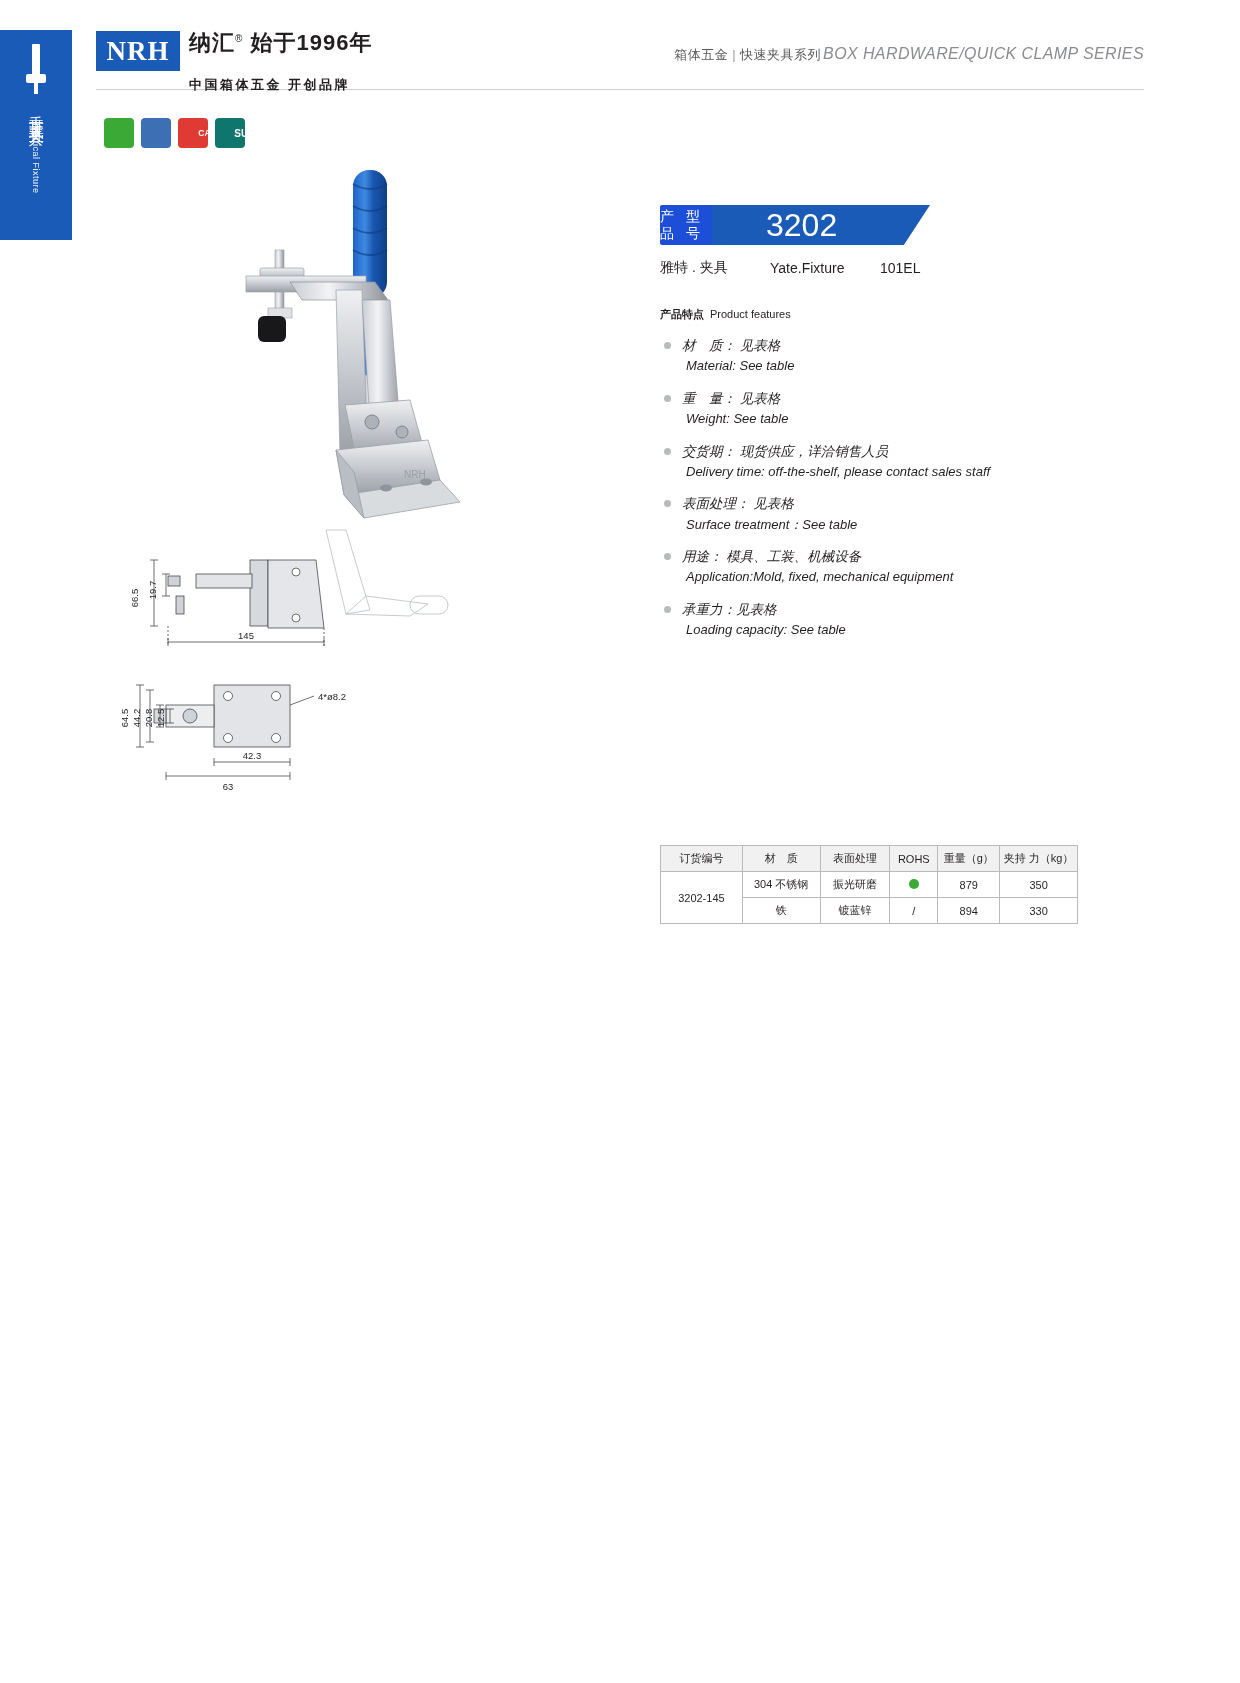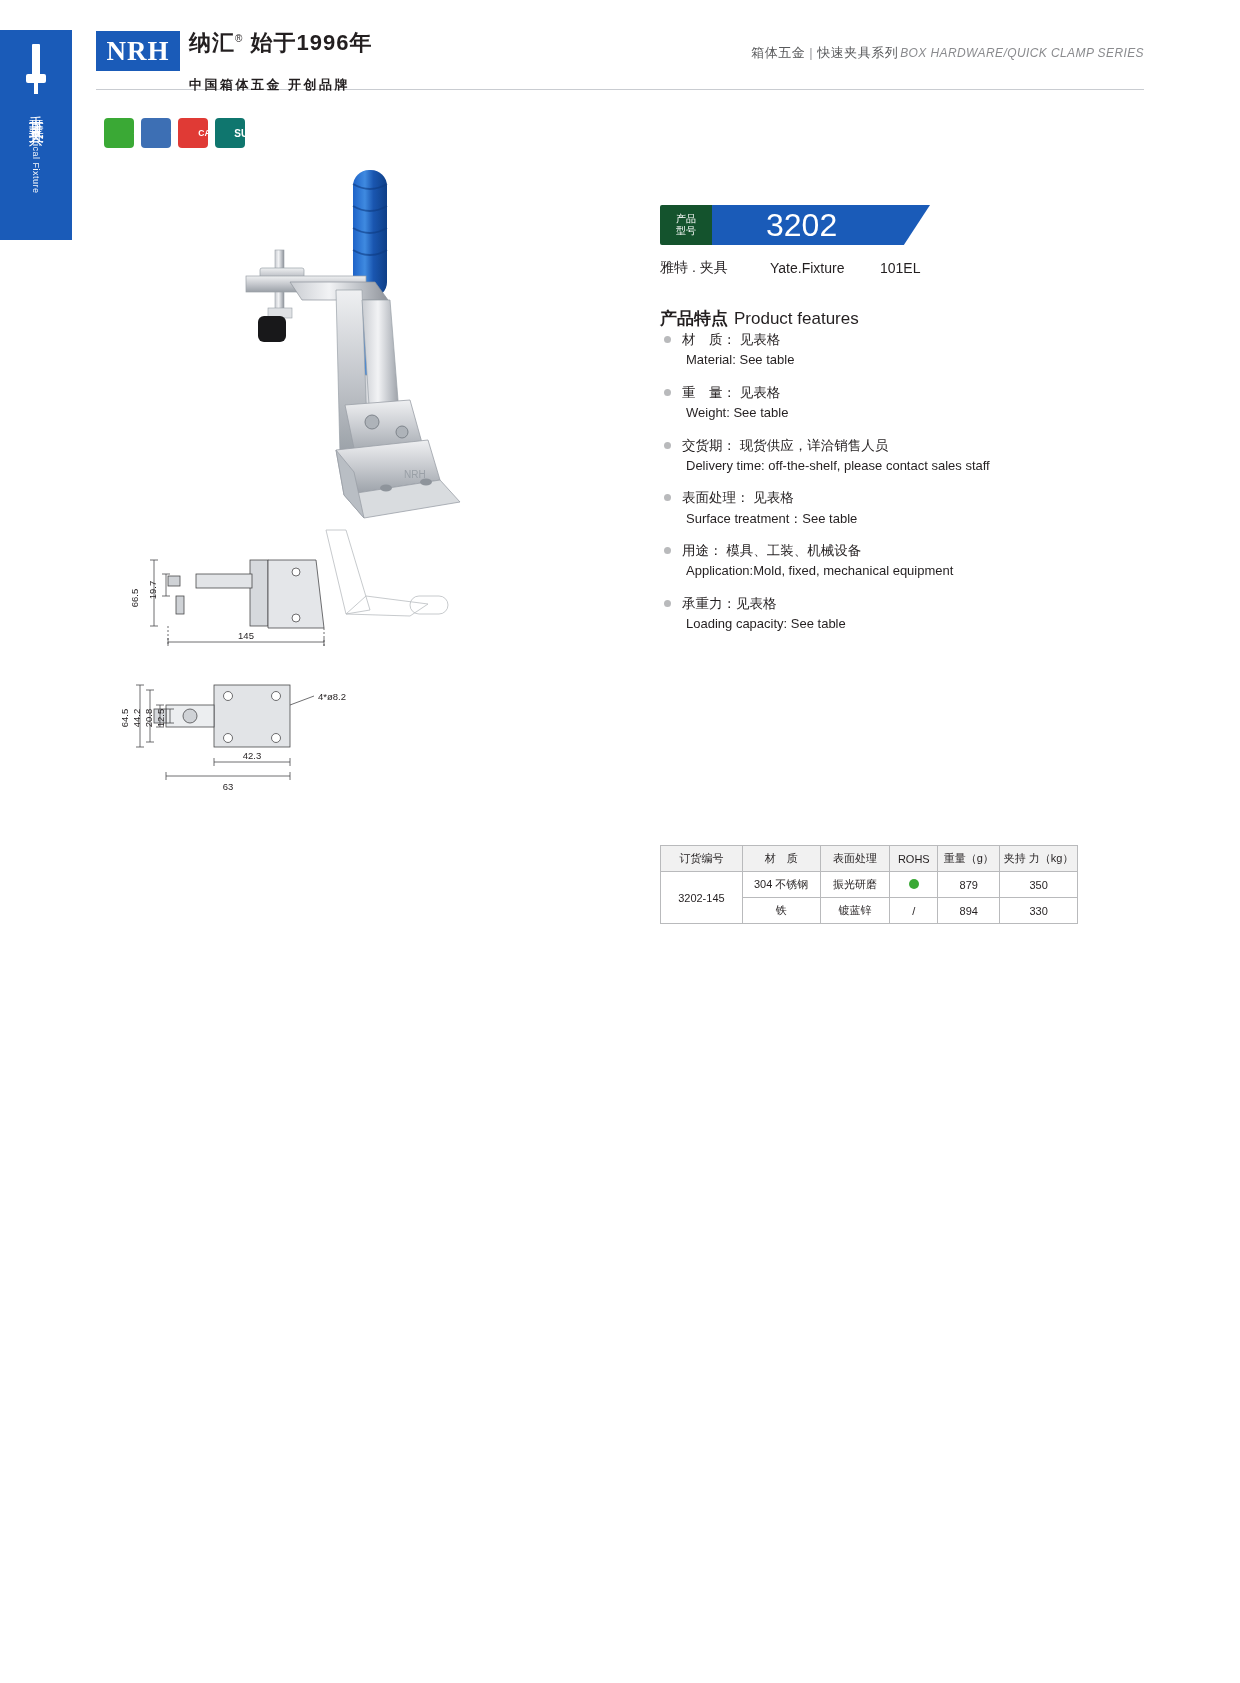--- a/index.html
+++ b/index.html
@@ -59,21 +59,21 @@
   }
   .brand .txt { margin-left:9px; }
   .brand .t1 { font-size:22px; font-weight:bold; letter-spacing:1px; white-space:nowrap;}
   .brand .t1 .reg { font-size:10px; vertical-align:super; font-weight:normal; }
   .brand .t2 {
     font-size:13px; font-weight:bold; letter-spacing:2.5px; margin-top:18px; white-space:nowrap;
   }
   .head-right { text-align:right; margin-top:16px; }
   .head-right .cn { font-size:13px; color:#58595b; letter-spacing:0.5px; }
   .head-right .cn .divider { color:#9a9b9e; margin:0 4px; }
-  .head-right .en { font-size:12px; color:#8a8b8e; letter-spacing:0.4px; margin-top:1px; font-style:italic;}
+  .head-right .en { font-size:16px; color:#8a8b8e; letter-spacing:0.4px; margin-top:1px; font-style:italic;}
   .head-right .row { display:flex; align-items:baseline; justify-content:flex-end; gap:2px;}
 
   
   .badges { position:absolute; left:104px; top:118px; display:flex; gap:7px; }
   .badge {
     width:30px; height:30px; border-radius:4px;
     display:flex; align-items:center; justify-content:center;
     color:#fff; font-size:9px; font-weight:bold;padding-left:29px;
   }
   .badge.green { background:#3aa935; }
@@ -83,41 +83,41 @@
 
   
   .photo { position:absolute; left:140px; top:150px; width:520px; height:520px; }
   .dims  { position:absolute; left:110px; top:500px; width:420px; height:310px; }
 
   
   .info { position:absolute; left:660px; top:205px; width:420px; }
   .model-row { position:relative; height:40px; }
   .model-tag {
     position:absolute; left:0; top:0; width:52px; height:40px;
-    background:#14532d; color:#fff; font-size:10px;
-    display:flex; flex-direction:column; align-items:center; justify-content:center;
+    background:#1d4ed8; color:#fff; font-size:14px;
+    display:flex; flex-direction:row; align-items:center; justify-content:center;
     line-height:1.25; border-radius:2px 0 0 2px;
   }
   .model-bar {
     position:absolute; left:52px; top:0; height:40px; width:218px;
     background:#1a5bb8;
     clip-path:polygon(0 0, 100% 0, 88% 100%, 0 100%);
     color:#fff; font-size:32px; display:flex; align-items:center;
     padding-left:54px; font-family:"Liberation Sans", sans-serif;
   }
   .sub-row { display:flex; align-items:center; margin-top:14px; font-size:14px; color:#231f20;}
   .sub-row .a { width:110px; }
   .sub-row .b { width:110px; }
   .sub-row .c { }
 
-  .feat-title { margin-top:30px; font-size:17px; }
+  .feat-title { margin-top:30px; font-size:11px; }
   .feat-title b { font-weight:bold; }
   .feat-title span { margin-left:6px; color:#231f20; }
 
-  .feat-list { margin-top:0; }
+  .feat-list { margin-top:14px;font-style:italic; }
   .feat { position:relative; padding-left:22px; margin-bottom:13px; }
   .feat .dot {
     position:absolute; left:4px; top:6px; width:7px; height:7px;
     border-radius:50%; background:#b9babc;
   }
   .feat .cn { font-size:13.5px; line-height:1.5; }
   .feat .en { font-size:13px; line-height:1.5; margin-left:4px; }
 
   
   .spec-table {

